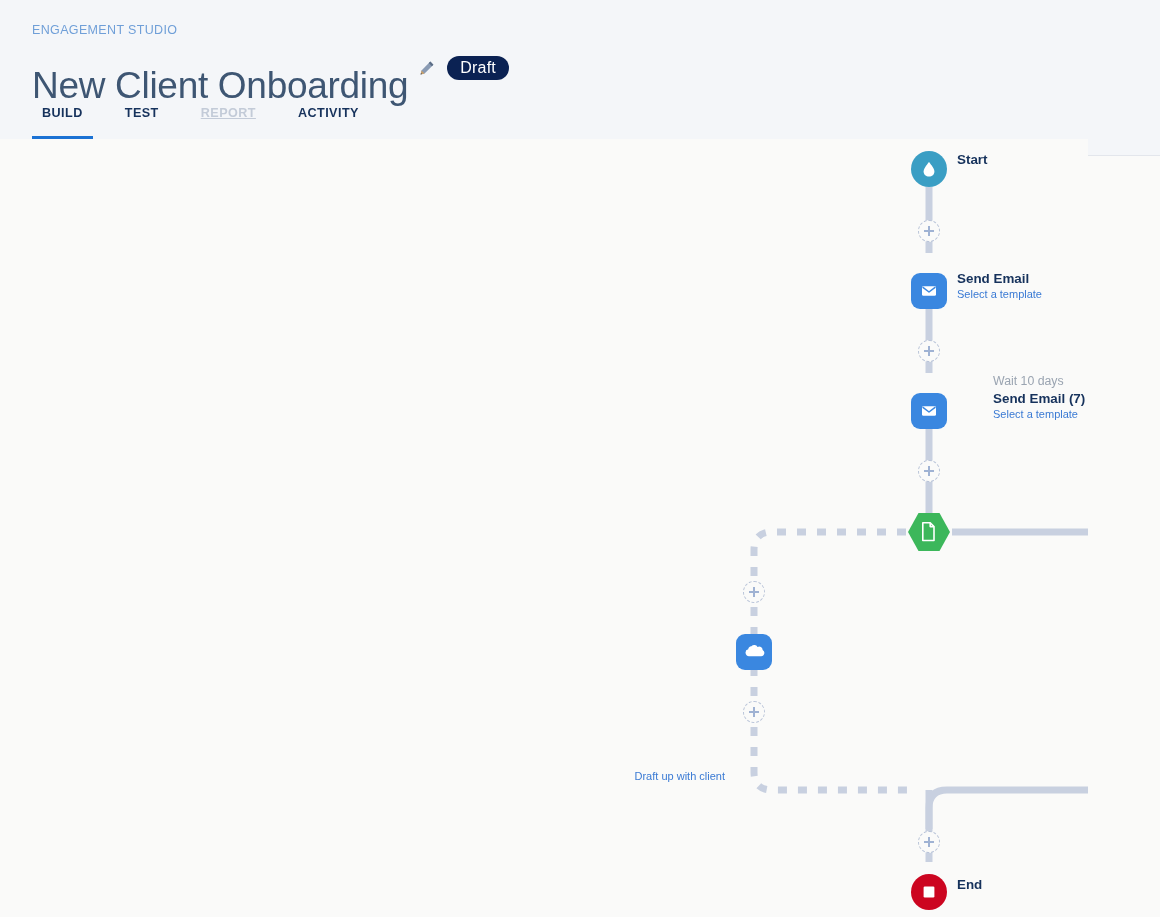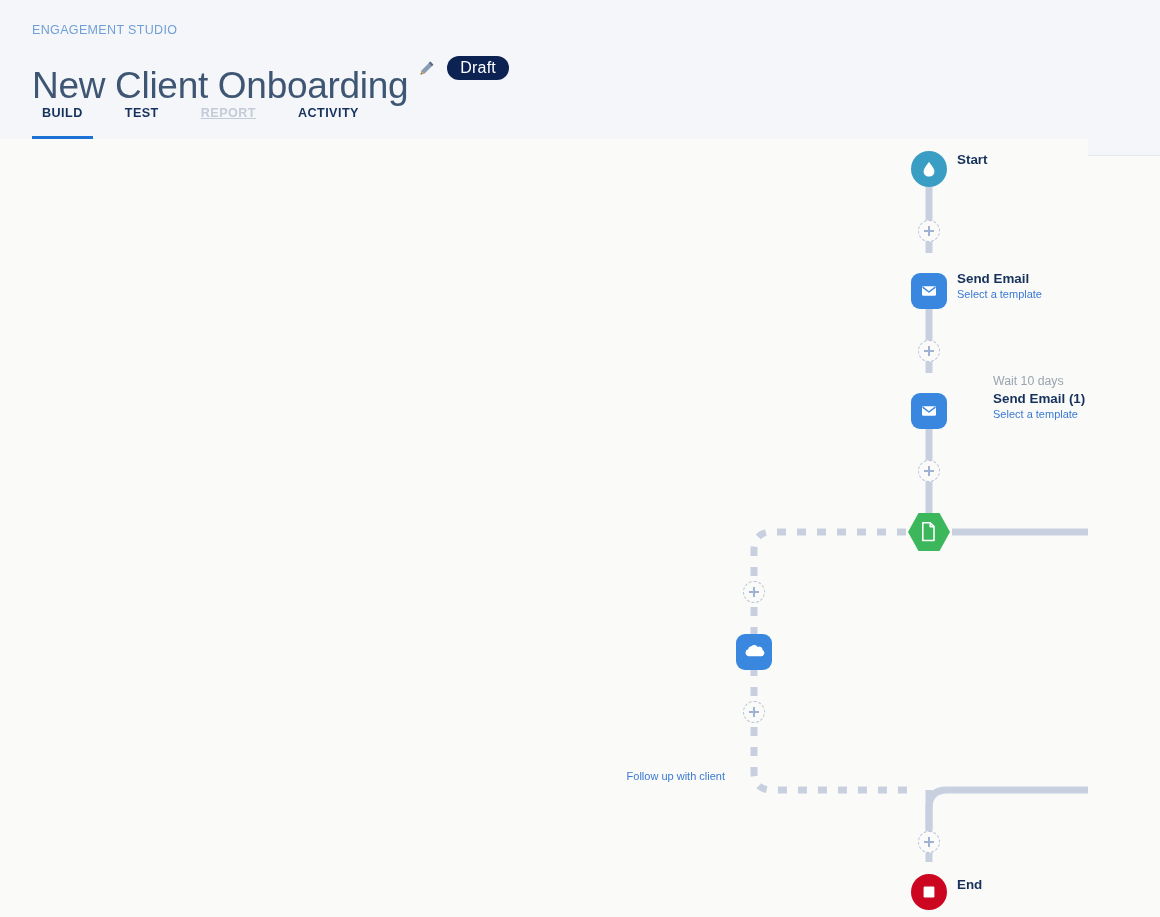--- a/index.html
+++ b/index.html
@@ -267,21 +267,21 @@
   <div class="node" style="left:911px; top:254px;">
     <div class="node-icon icon-rounded" style="left:0; top:0; background:#3a87e0;">
       <svg width="20" height="20" viewBox="0 0 20 20">
         <rect x="3" y="5.2" width="14" height="9.6" rx="1.4" fill="#ffffff"></rect>
         <path d="M3.6 6.2 L10 11 L16.4 6.2" stroke="#3a87e0" stroke-width="1.5" fill="none" stroke-linejoin="round"></path>
       </svg>
     </div>
   </div>
   <div class="node-label left-align" style="left:957px; top:235px;margin-left:36px;">
     <div class="lbl-wait">Wait 10 days</div>
-    <div class="lbl-title">Send Email (1)</div>
+    <div class="lbl-title">Send Email (7)</div>
     <div class="lbl-sub">Select a template</div>
   </div>
 
   <div class="node" style="left:908px; top:374px;">
     <div class="node-icon icon-hex" style="left:0; top:0;">
       <svg width="42" height="38" viewBox="0 0 42 38">
         <polygon points="10.5,0 31.5,0 42,19 31.5,38 10.5,38 0,19" fill="#3cb75b"></polygon>
         <g transform="translate(14,9)">
           <path d="M0.8 0.8 H8.2 L12 4.6 V18.5 H0.8 Z" fill="none" stroke="#ffffff" stroke-width="1.6" stroke-linejoin="round"></path>
           <path d="M8.2 0.8 V4.6 H12" fill="none" stroke="#ffffff" stroke-width="1.6" stroke-linejoin="round"></path>
@@ -293,21 +293,21 @@
   <div class="node" style="left:736px; top:495px;">
     <div class="node-icon icon-rounded" style="left:0; top:0; background:#3a87e0;">
       <svg width="24" height="18" viewBox="0 0 24 18">
         <path d="M9.4 3.2 A4 4 0 0 1 15.6 3.9 A3.4 3.4 0 0 1 20.6 7.0
                  A3.3 3.3 0 0 1 19.4 13.2 L7.0 13.2
                  A3.5 3.5 0 0 1 6.2 6.3 A3.6 3.6 0 0 1 9.4 3.2 Z" fill="#ffffff"></path>
       </svg>
     </div>
   </div>
   <div class="node-label right-align" style="left:400px; width:325px; top:630px;">
-    <div class="lbl-sub">Follow up with client</div>
+    <div class="lbl-sub">Draft up with client</div>
   </div>
 
   <div class="node" style="left:911px; top:735px;">
     <div class="node-icon icon-circle" style="left:0; top:0; background:#cc0520;">
       <svg width="16" height="16" viewBox="0 0 16 16">
         <rect x="2.6" y="2.6" width="10.8" height="10.8" rx="1.2" fill="#ffffff"></rect>
       </svg>
     </div>
   </div>
   <div class="node-label left-align" style="left:957px; top:737px;">

